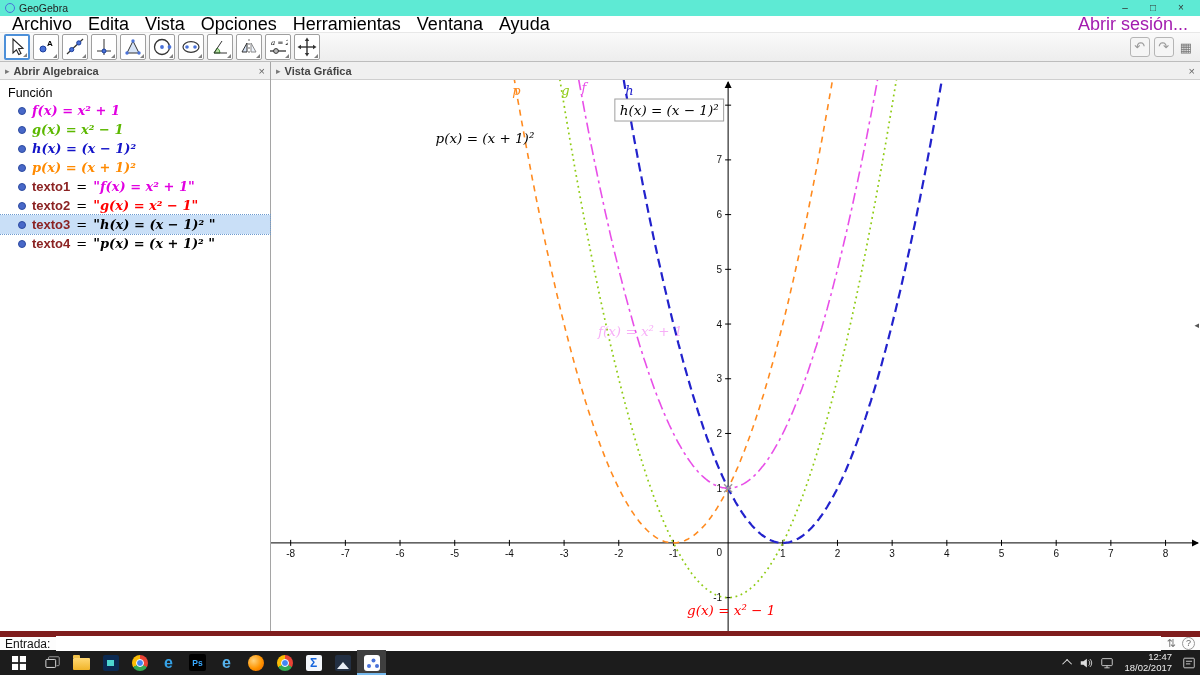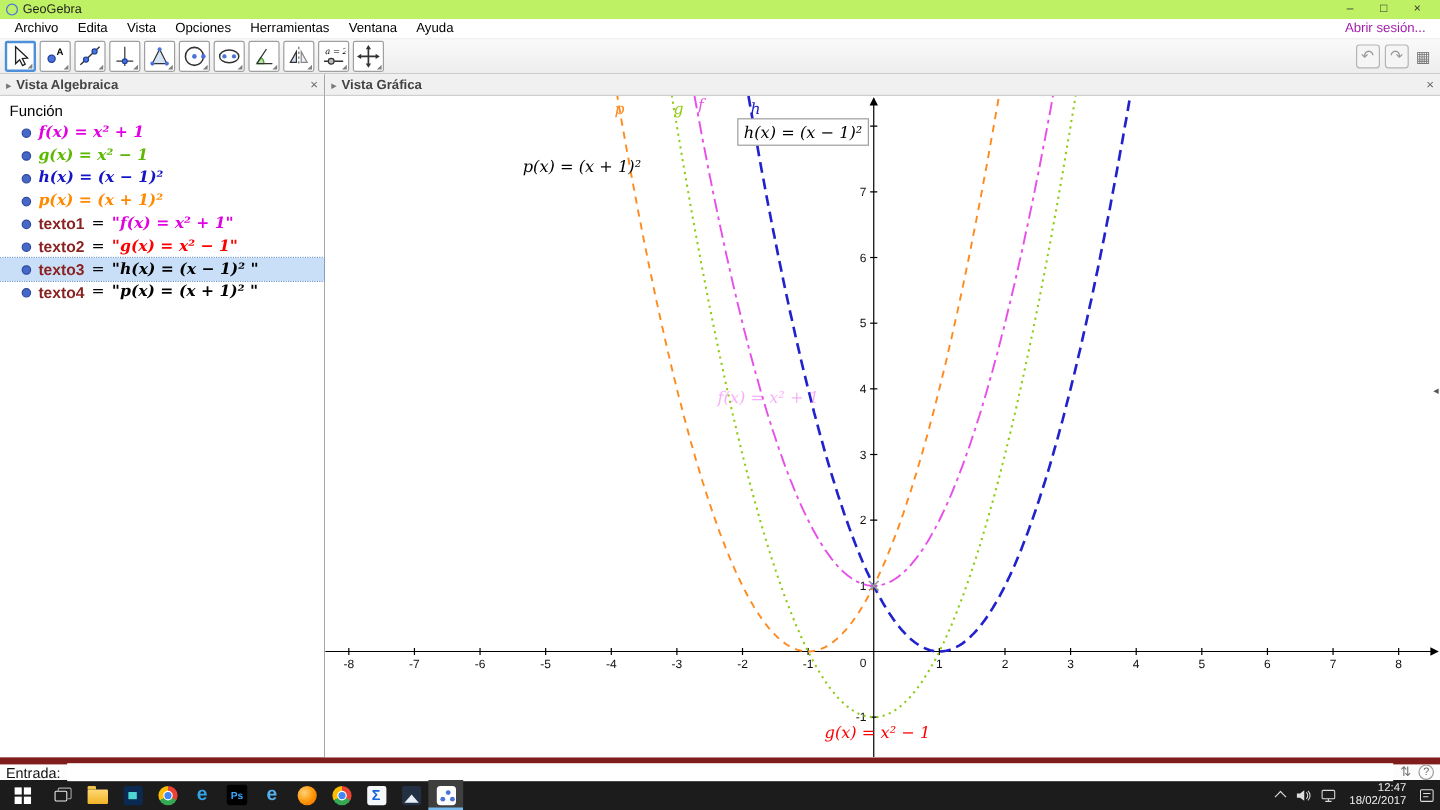--- a/index.html
+++ b/index.html
@@ -1,26 +1,26 @@
 <!DOCTYPE html>
 <html><head>
 <meta charset="utf-8">
 <style>
   * { margin:0; padding:0; box-sizing:border-box; }
   html,body { width:1200px; height:675px; overflow:hidden; }
   body { font-family:"Liberation Sans", sans-serif; font-size:12px; background:#fff; color:#000; user-select:none; }
 
   
-  .titlebar { height:16px; background:#bef264; display:flex; align-items:center; padding:0 5px; font-size:10.5px; color:#222; }
+  .titlebar { height:16px; background:#5eead4; display:flex; align-items:center; padding:0 5px; font-size:10.5px; color:#222; }
   .tb-logo { width:10px; height:10px; border-radius:50%; border:1.5px solid #4a72d8; margin-right:4px; position:relative; }
   .win-controls { margin-left:auto; display:flex; }
   .win-btn { width:28px; text-align:center; font-size:10px; color:#333; line-height:16px; }
 
   
-  .menubar { height:17px; background:#fff; display:flex; align-items:center; padding:0 4px; font-size:11px; border-bottom:1px solid #e8e8e8; }
+  .menubar { height:17px; background:#fff; display:flex; align-items:center; padding:0 4px; font-size:18px; border-bottom:1px solid #e8e8e8; }
   .menu-item { padding:0 8px; }
   .signin { margin-left:auto; padding-right:8px; color:#a21caf; }
 
   
   .toolbar { height:29px; background:linear-gradient(#fafafa,#ededed); border-bottom:1px solid #bdbdbd; display:flex; align-items:center; padding:0 4px; gap:3px; }
   .tool { width:26px; height:26px; background:#fff; border:1px solid #9f9f9f; border-radius:2px; position:relative; display:flex; align-items:center; justify-content:center; cursor:pointer; }
   .tool.selected { border:2px solid #4d90d9; }
   .tool::after { content:""; position:absolute; right:1px; bottom:1px; width:0; height:0; border-left:4px solid transparent; border-bottom:4px solid #808080; }
   .tool svg { width:20px; height:20px; }
   .tool-spacer { margin-left:auto; display:flex; align-items:center; gap:4px; }
@@ -192,21 +192,21 @@
     <span class="mini-btn">↷</span>
     <span class="layout-btn">▦</span>
   </div>
 </div>
 
 <div class="main">
 
   <div class="algebra-panel">
     <div class="panel-header">
       <span class="hdr-arrow">▸</span>
-      <span>Vista Algebraica</span>
+      <span>Abrir Algebraica</span>
       <span class="hdr-close">×</span>
     </div>
     <div class="tree">
       <div class="tree-section">Función</div>
 
       <div class="tree-item">
         <span class="bullet"></span>
         <span class="ti-text" style="color: rgb(225, 0, 225);">f(x) = x² + 1</span>
       </div>
       <div class="tree-item">

